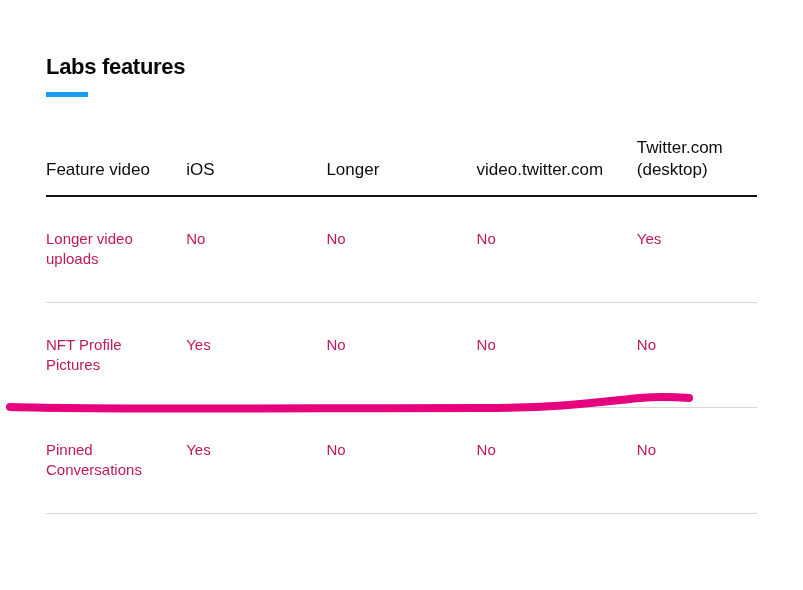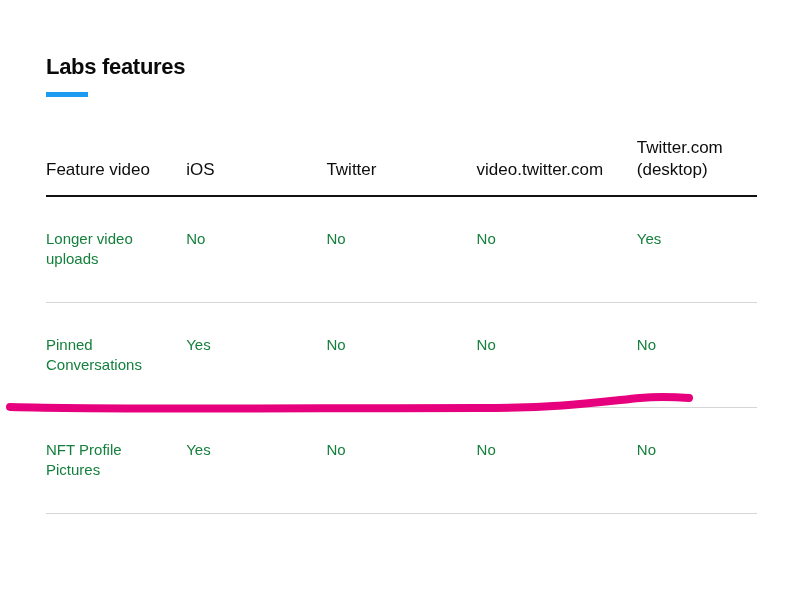--- a/index.html
+++ b/index.html
@@ -44,21 +44,21 @@
     color: #0d0d0d;
     padding: 0 10px 14px 0;
     vertical-align: bottom;
     line-height: 1.3;
   }
   thead tr {
     border-bottom: 2px solid #111;
   }
   tbody td {
     font-size: 15px;
-    color: #15803d;
+    color: #be185d;
     padding: 32px 10px 32px 0;
     line-height: 1.35;
   }
   tbody tr {
     border-bottom: 1px solid #d6d6d6;
   }
   col.c1 { width: 140px; }
   col.c2 { width: 140px; }
   col.c3 { width: 150px; }
   col.c4 { width: 160px; }
@@ -87,42 +87,42 @@
       <col class="c1">
         <col class="c2">
         <col class="c3">
         <col class="c4">
         <col class="c5">
     </colgroup>
     <thead>
       <tr>
         <th>Feature video</th>
         <th>iOS</th>
-        <th>Twitter</th>
+        <th>Longer</th>
         <th>video.twitter.com</th>
         <th>Twitter.com (desktop)</th>
       </tr>
     </thead>
     <tbody>
       <tr>
         <td>Longer video uploads</td>
         <td>No</td>
         <td>No</td>
         <td>No</td>
         <td>Yes</td>
       </tr>
       <tr>
-        <td>Pinned Conversations</td>
+        <td>NFT Profile Pictures</td>
         <td>Yes</td>
         <td>No</td>
         <td>No</td>
         <td>No</td>
       </tr>
       <tr>
-        <td>NFT Profile Pictures</td>
+        <td>Pinned Conversations</td>
         <td>Yes</td>
         <td>No</td>
         <td>No</td>
         <td>No</td>
       </tr>
     </tbody>
   </table>
 
   <svg class="annotation" viewBox="0 0 803 590">
     <path d="M10,407 C120,410 300,408 480,408 C560,408 600,402 640,398 C660,396 676,397 689,398" stroke="#e6007e" stroke-width="8" stroke-linecap="round" fill="none"></path>

